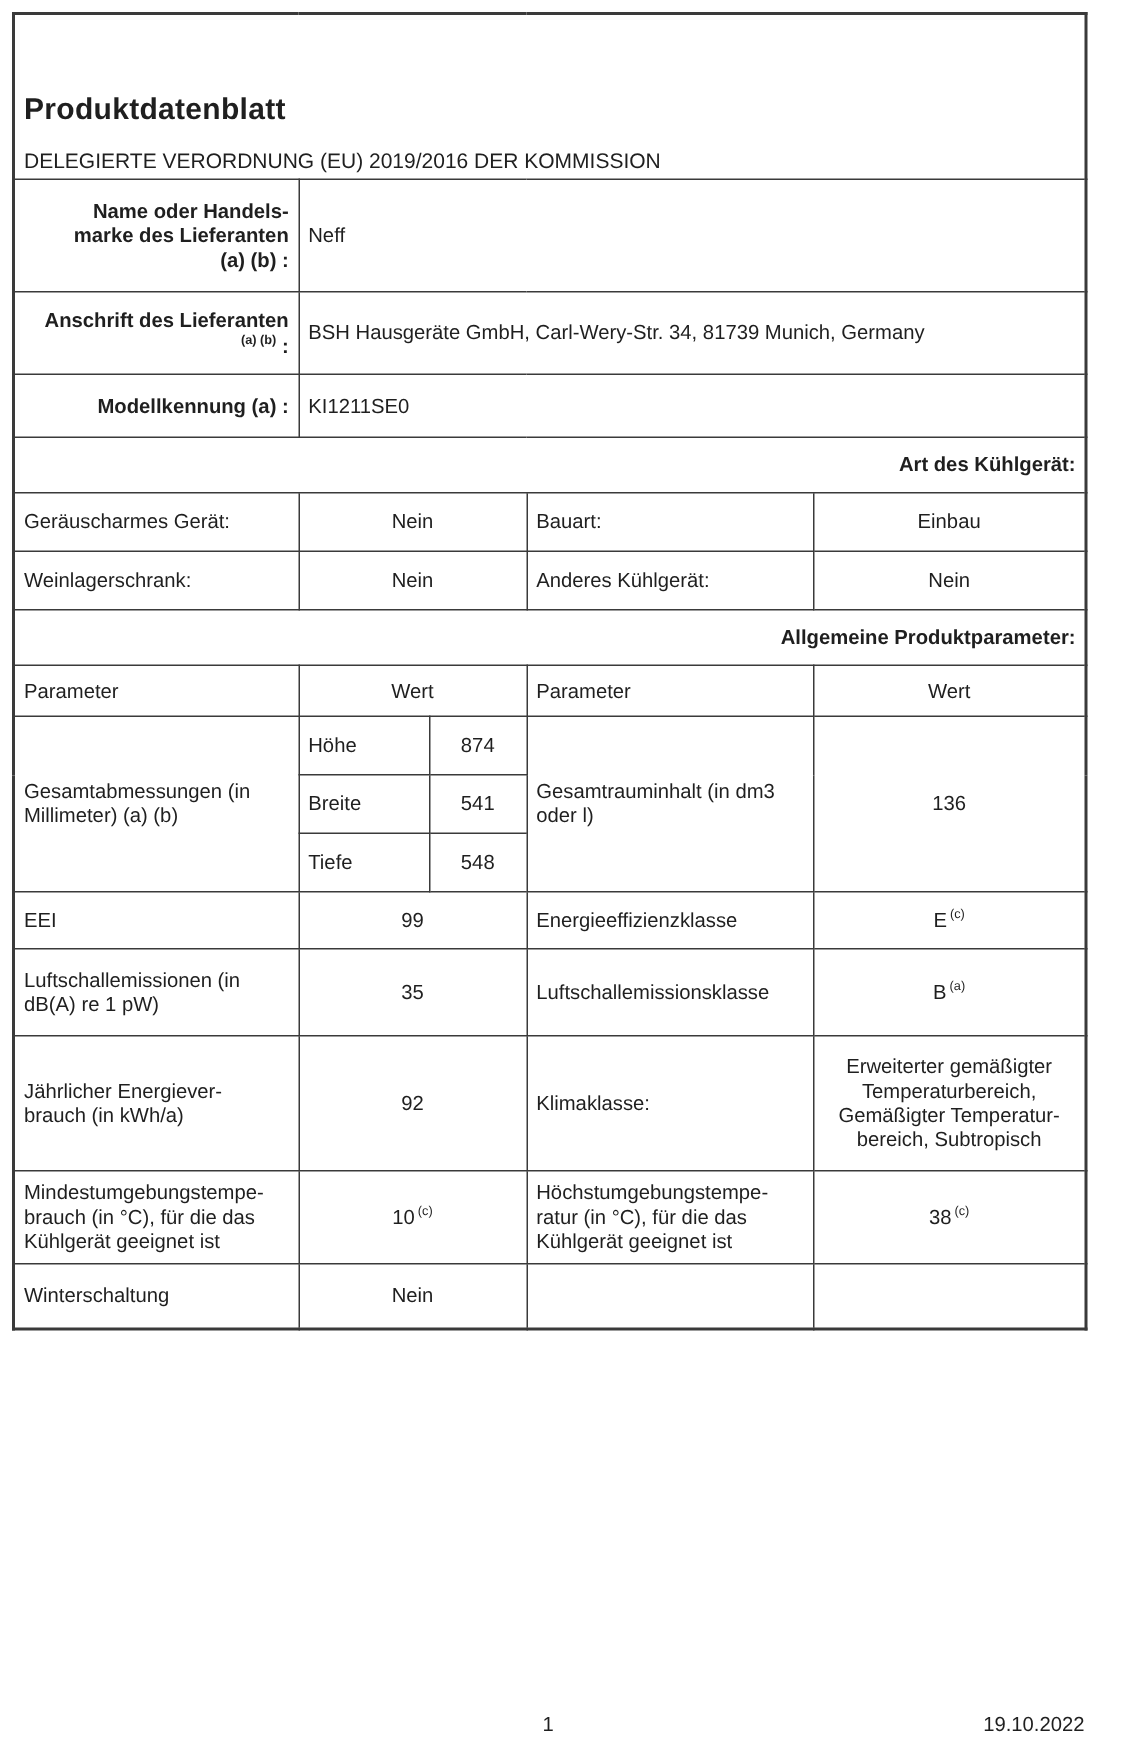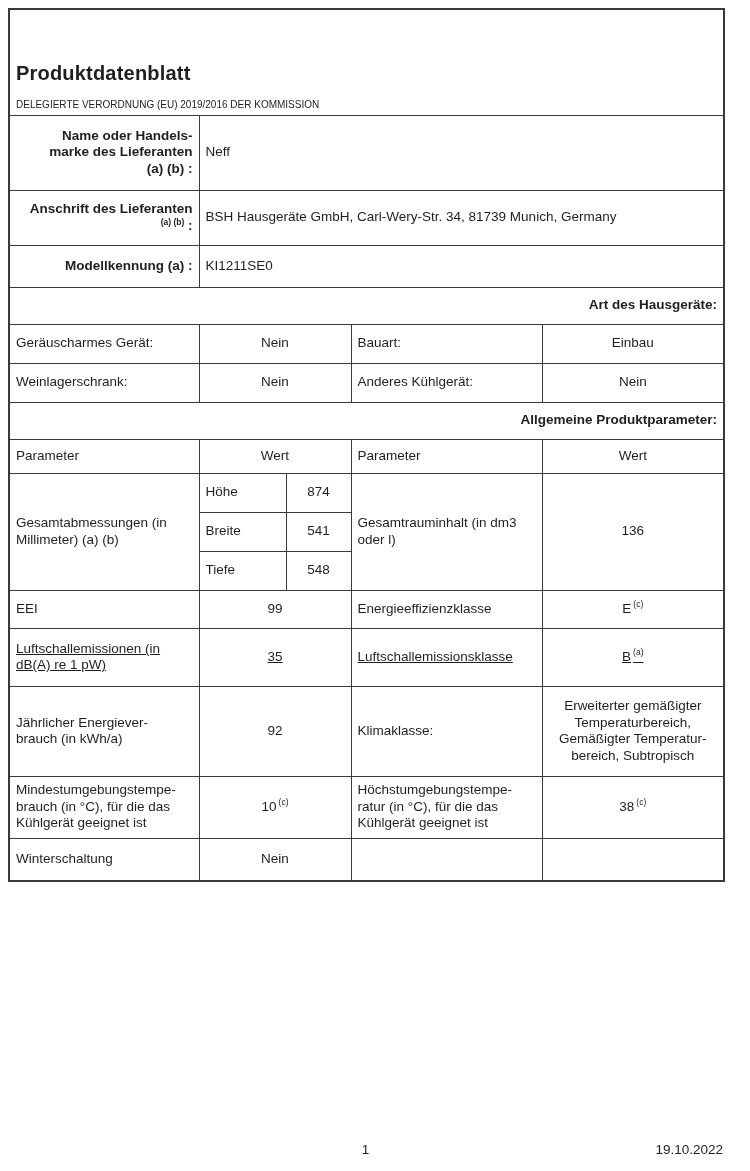--- a/index.html
+++ b/index.html
@@ -35,41 +35,41 @@
     padding: 3px 6px;
     overflow: hidden;
   }
   .bold { font-weight: bold; text-align: right; }
   .center { text-align: center; }
   .pre { white-space: pre-line; }
   .lbl { padding-left: 6px; }
   .val-left { padding-left: 8px; }
   .title-cell { padding: 11px 6px 10px 6px; vertical-align: top; }
   .doc-title { font-size: 20px; font-weight: bold; letter-spacing: 0.2px; margin-top: 48px; }
-  .doc-subtitle { font-size: 10px; margin-top: 14px; }
+  .doc-subtitle { font-size: 14px; margin-top: 14px; }
   .fn {
     font-size: 8.5px;
     vertical-align: super;
     line-height: 0;
     margin-left: 2px;
   }
   .sup-line { display: block; margin-top: 1px; }
   .block { display: block; }
   
   tr.r-title  { height: 80px; }
   tr.r-name   { height: 75px; }
   tr.r-addr   { height: 55px; }
   tr.r-model  { height: 42px; }
   tr.r-sec    { height: 37px; }
   tr.r-quiet  { height: 39px; }
   tr.r-wine   { height: 39px; }
   tr.r-phead  { height: 34px; }
   tr.r-dim    { height: 39px; }
   tr.r-eei    { height: 38px; }
-  tr.r-noise  { height: 58px; text-decoration: underline; }
+  tr.r-noise  { height: 58px; }
   tr.r-energy { height: 90px; }
   tr.r-temp   { height: 62px; }
   tr.r-winter { height: 43px; }
   .footer {
     position: absolute;
     left: 8px;
     top: 1142px;
     width: 715px;
     font-size: 13.5px;
     height: 18px;
@@ -121,21 +121,21 @@
       </td>
       <td colspan="4" class="val-left">BSH Hausgeräte GmbH, Carl-Wery-Str. 34, 81739 Munich, Germany</td>
     </tr>
 
     <tr class="r-model">
       <td class="lbl bold">Modellkennung (a) :</td>
       <td colspan="4" class="val-left">KI1211SE0</td>
     </tr>
 
     <tr class="r-sec">
-      <td colspan="5" class="lbl bold">Art des Hausgeräte:</td>
+      <td colspan="5" class="lbl bold">Art des Kühlgerät:</td>
     </tr>
 
     <tr class="r-quiet">
       <td class="lbl">Geräuscharmes Gerät:</td>
       <td colspan="2" class="center">Nein</td>
       <td class="lbl">Bauart:</td>
       <td class="center">Einbau</td>
     </tr>
 
     <tr class="r-wine">

